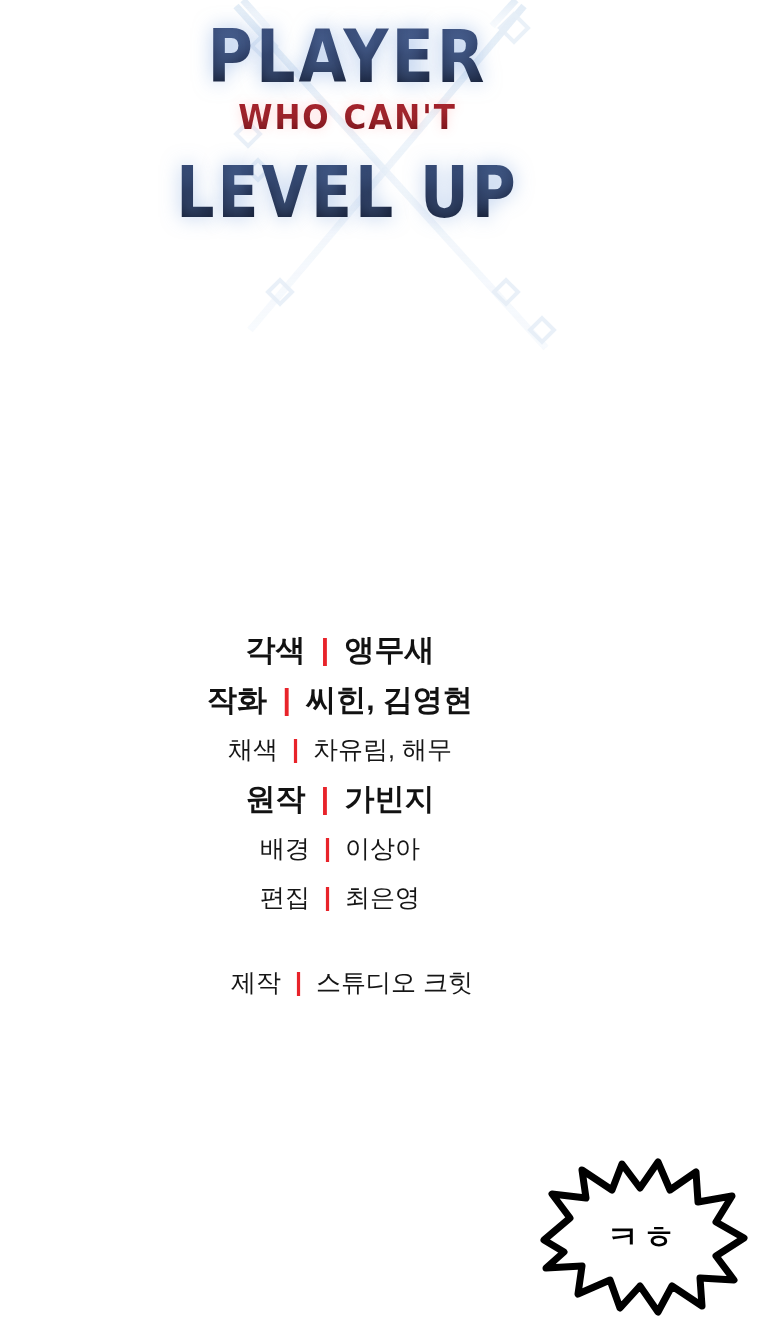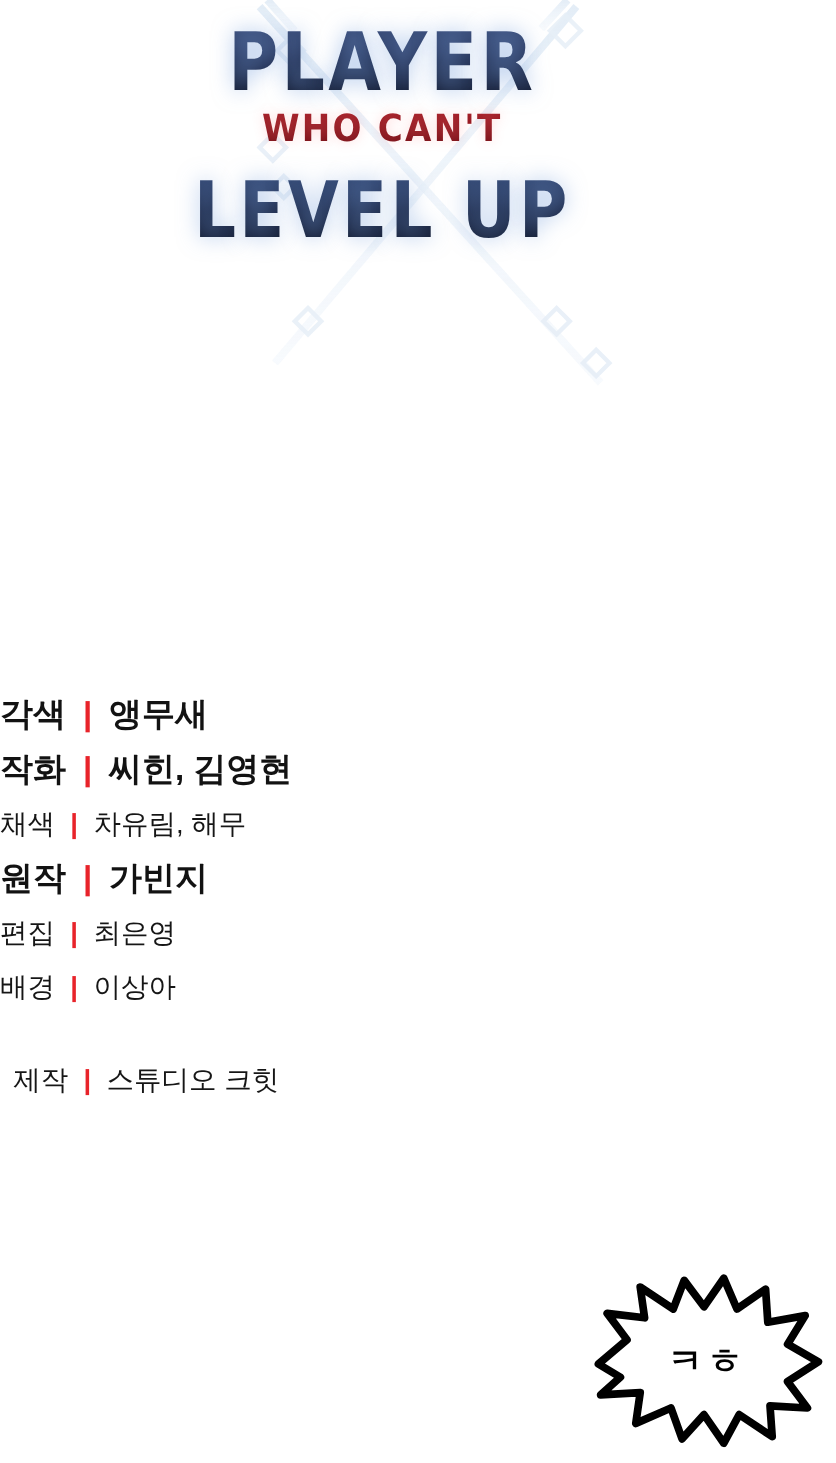--- a/index.html
+++ b/index.html
@@ -87,20 +87,21 @@
     text-shadow: 0 0 18px rgba(120,160,220,0.5);
     transform: scaleY(1.18);
   }
 
   
   .credits {
     position: absolute;
     left: 0;
     top: 625px;
     width: 680px;
+    text-align: center;
   }
 
   .credit-row {
     display: block;
     width: 100%;
     white-space: nowrap;
   }
 
   .credit-row .role,
   .credit-row .names {
@@ -227,29 +228,29 @@
     <span class="names">차유림, 해무</span>
   </div>
 
   <div class="credit-row big">
     <span class="role">원작</span>
     <span class="sep">|</span>
     <span class="names">가빈지</span>
   </div>
 
   <div class="credit-row small">
+    <span class="role">배경</span>
+    <span class="sep">|</span>
+    <span class="names">이상아</span>
+  </div>
+
+  <div class="credit-row small">
     <span class="role">편집</span>
     <span class="sep">|</span>
     <span class="names">최은영</span>
-  </div>
-
-  <div class="credit-row small">
-    <span class="role">배경</span>
-    <span class="sep">|</span>
-    <span class="names">이상아</span>
   </div>
 
   <div class="credit-row studio">
     <span class="role">제작</span>
     <span class="sep">|</span>
     <span class="names">스튜디오 크힛</span>
   </div>
 
 </div>
 

